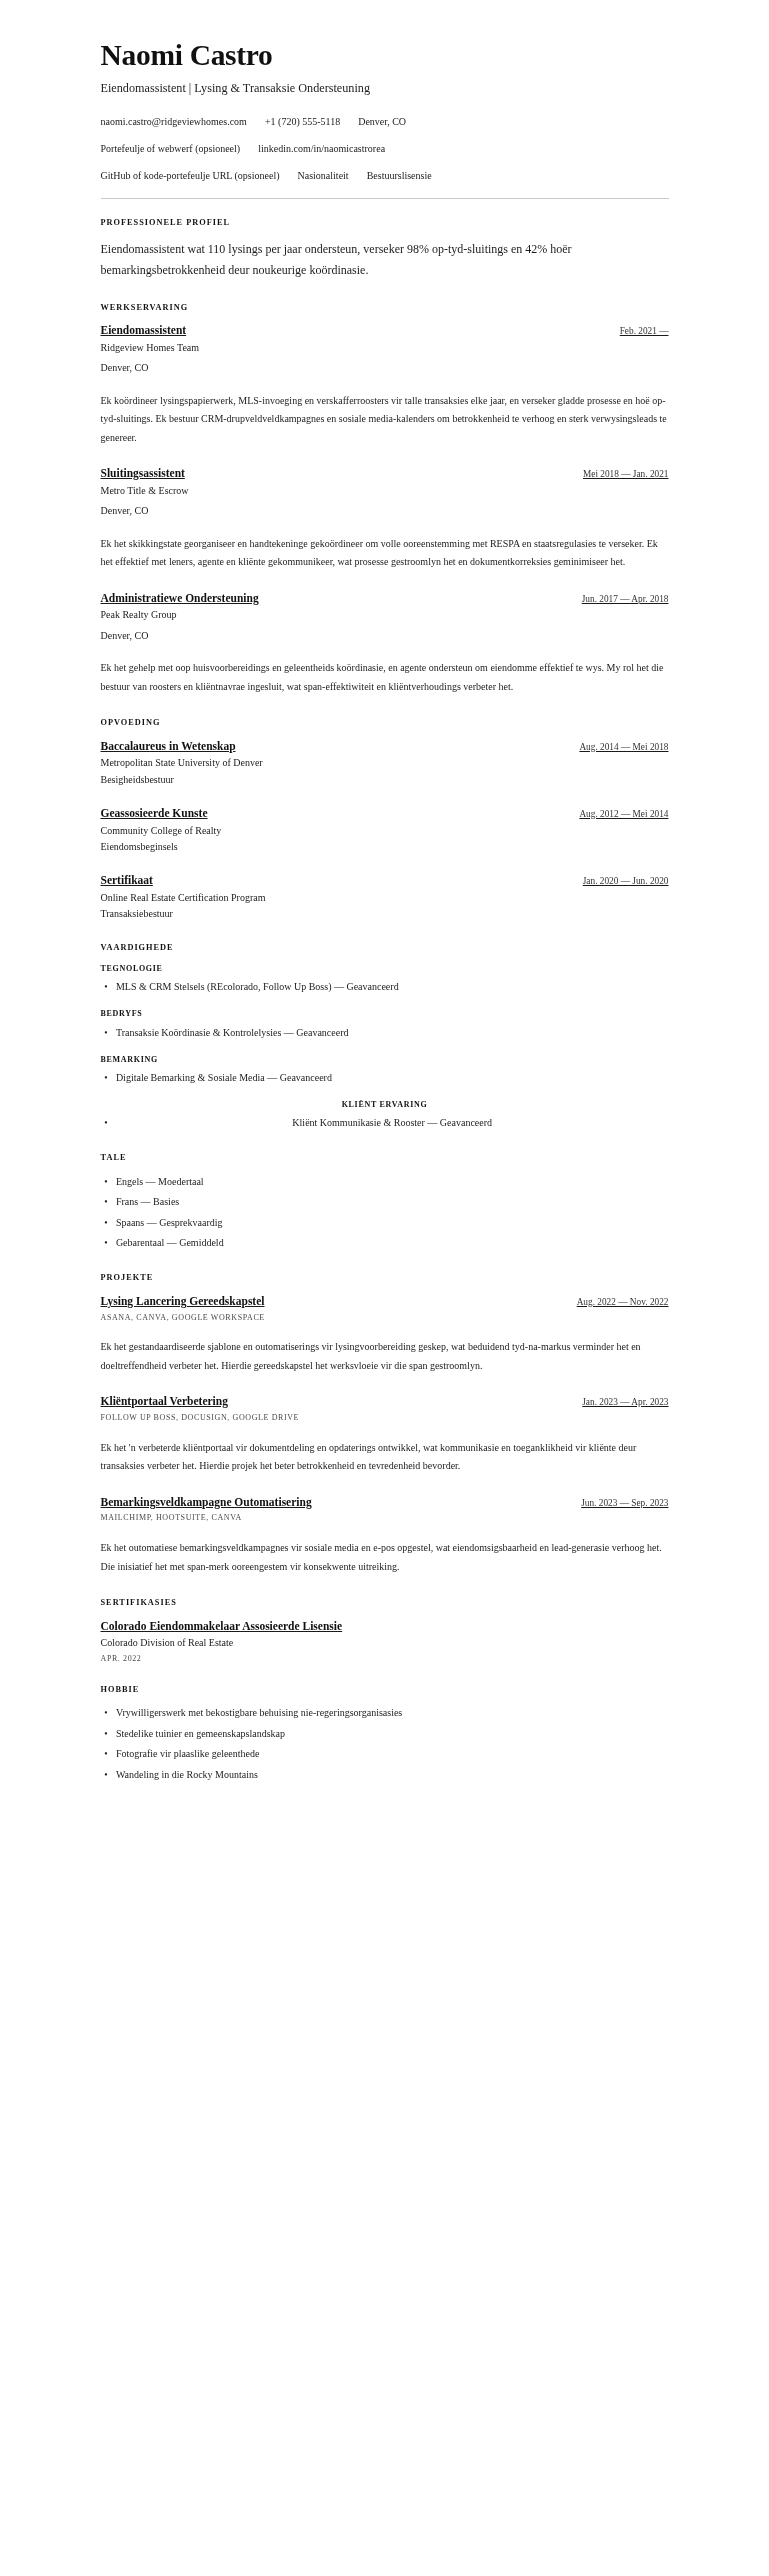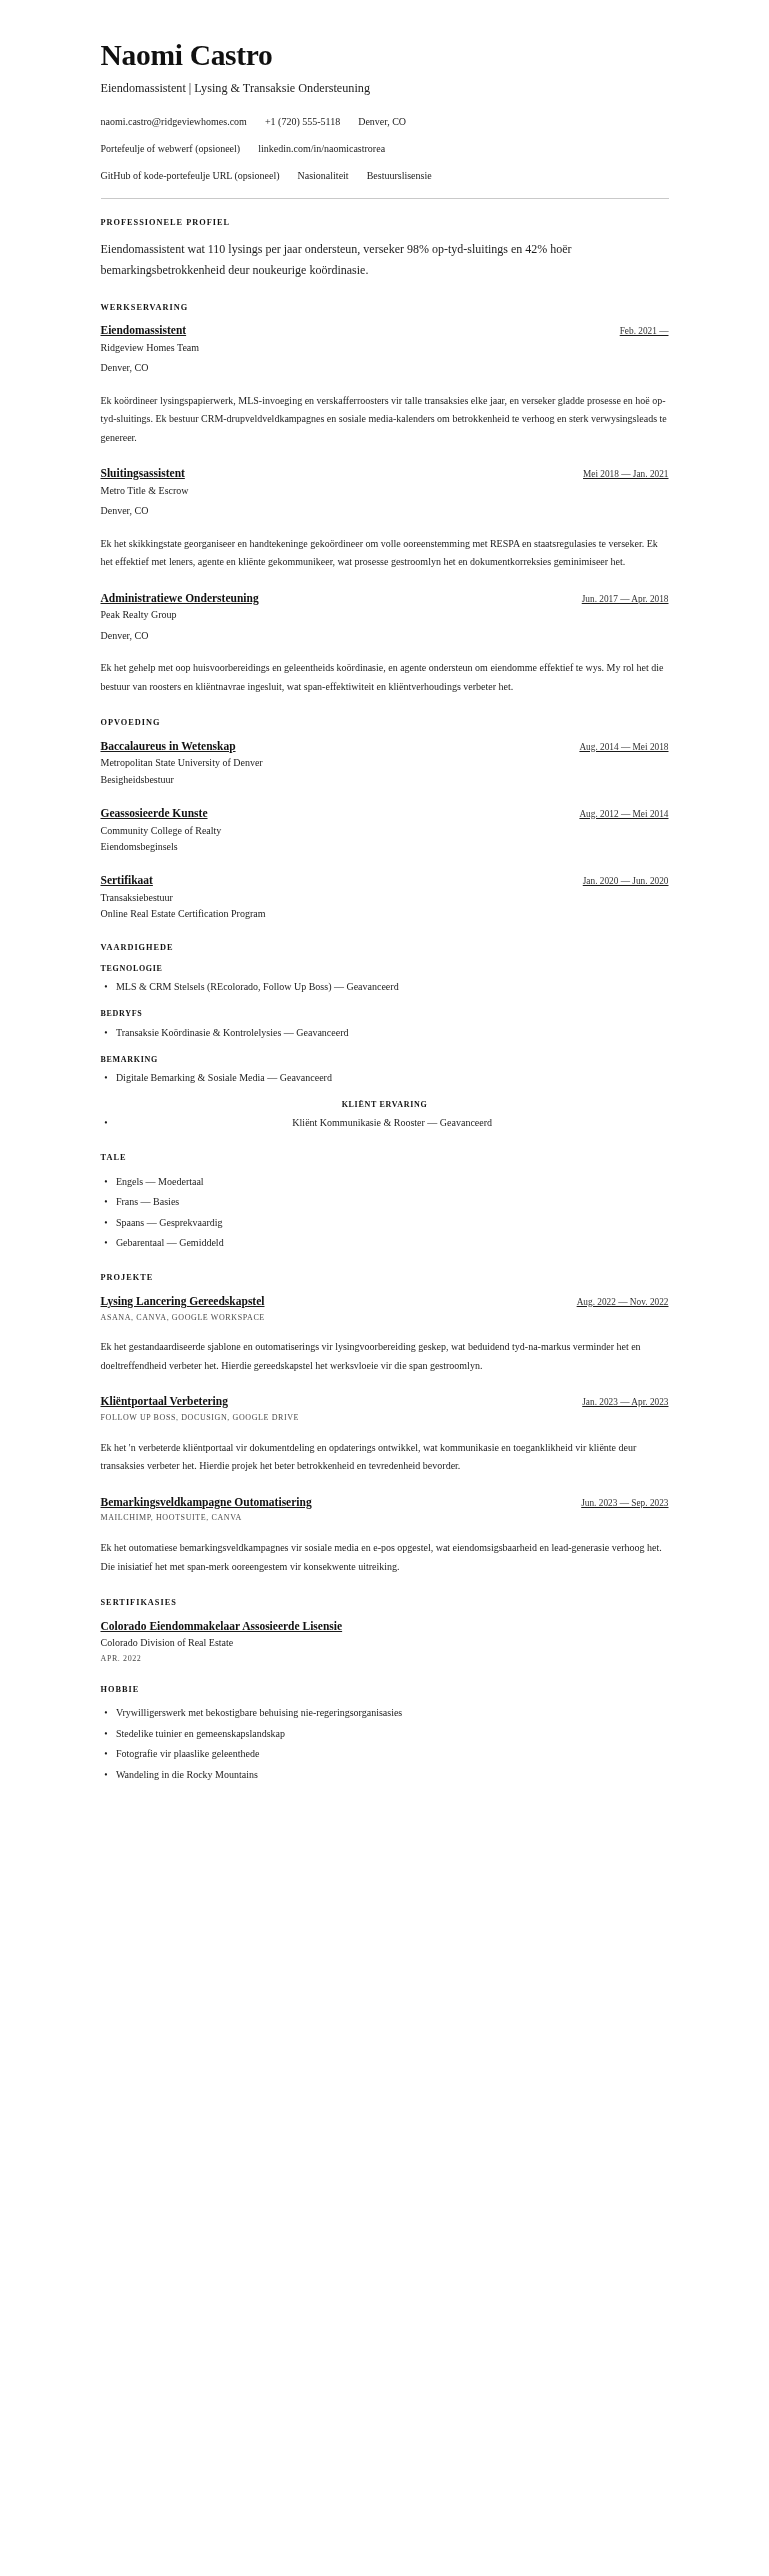--- a/index.html
+++ b/index.html
@@ -238,22 +238,22 @@
             <div class="entry-date">Aug. 2012 — Mei 2014</div>
           </div>
           <div class="entry-org">Community College of Realty</div>
           <div class="entry-org">Eiendomsbeginsels</div>
         </div>
         <div class="entry">
           <div class="entry-top">
             <div class="entry-title">Sertifikaat</div>
             <div class="entry-date">Jan. 2020 — Jun. 2020</div>
           </div>
+          <div class="entry-org">Online Real Estate Certification Program</div>
           <div class="entry-org">Transaksiebestuur</div>
-          <div class="entry-org">Online Real Estate Certification Program</div>
         </div>
       </div>
   </div>
 
   <div class="section">
     <div class="section-head">VAARDIGHEDE</div>
     <div id="skills-list">
         <div class="skill-group">
           <div class="skill-group-head">TEGNOLOGIE</div>
           <ul class="bullets">

